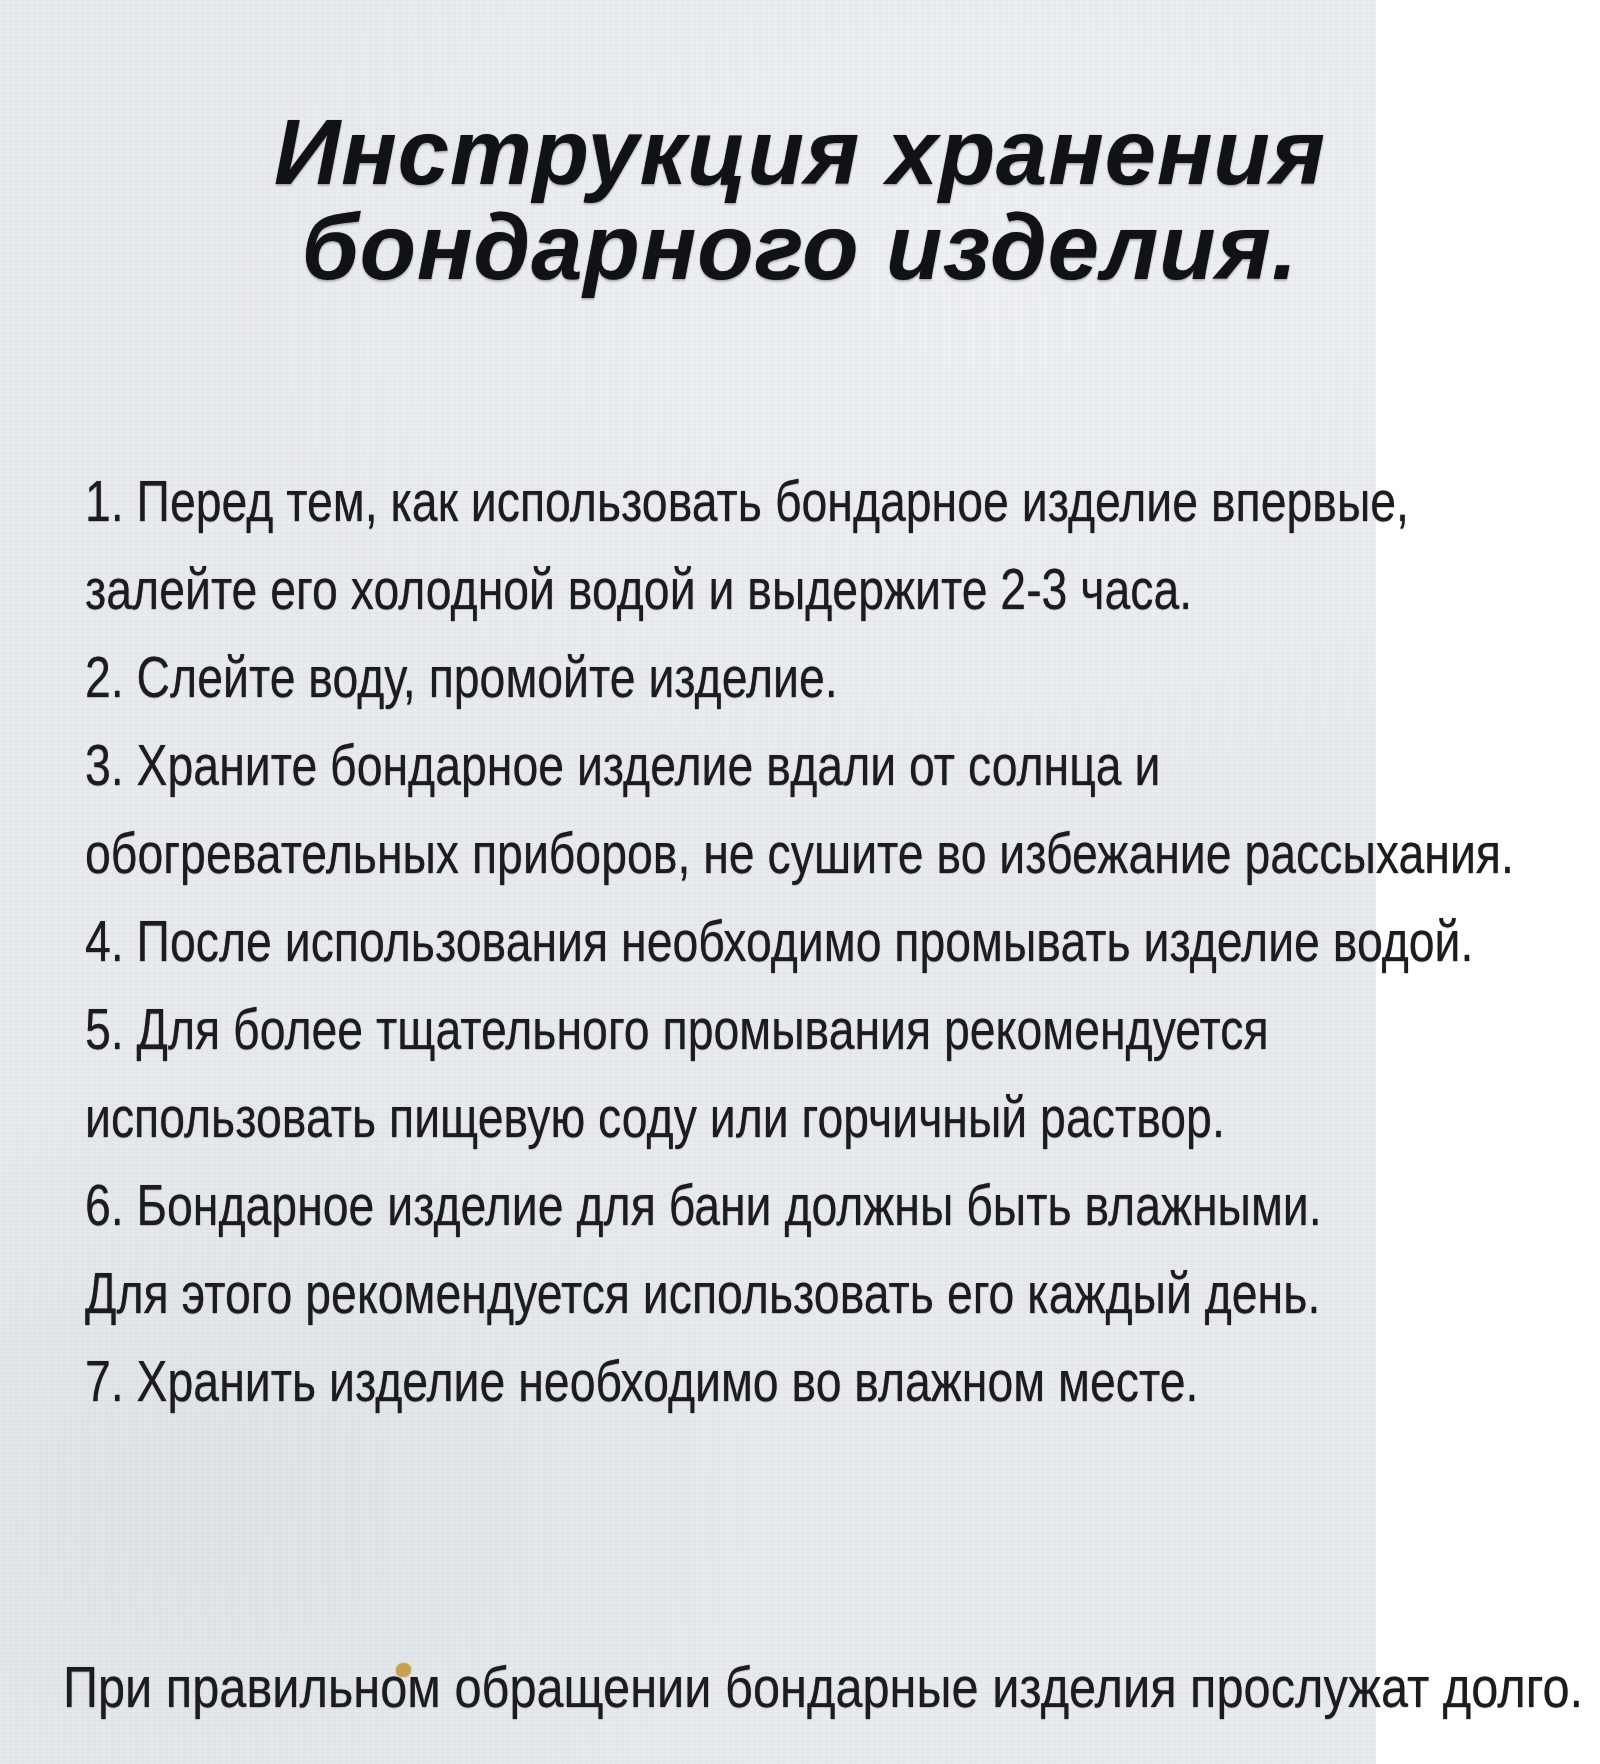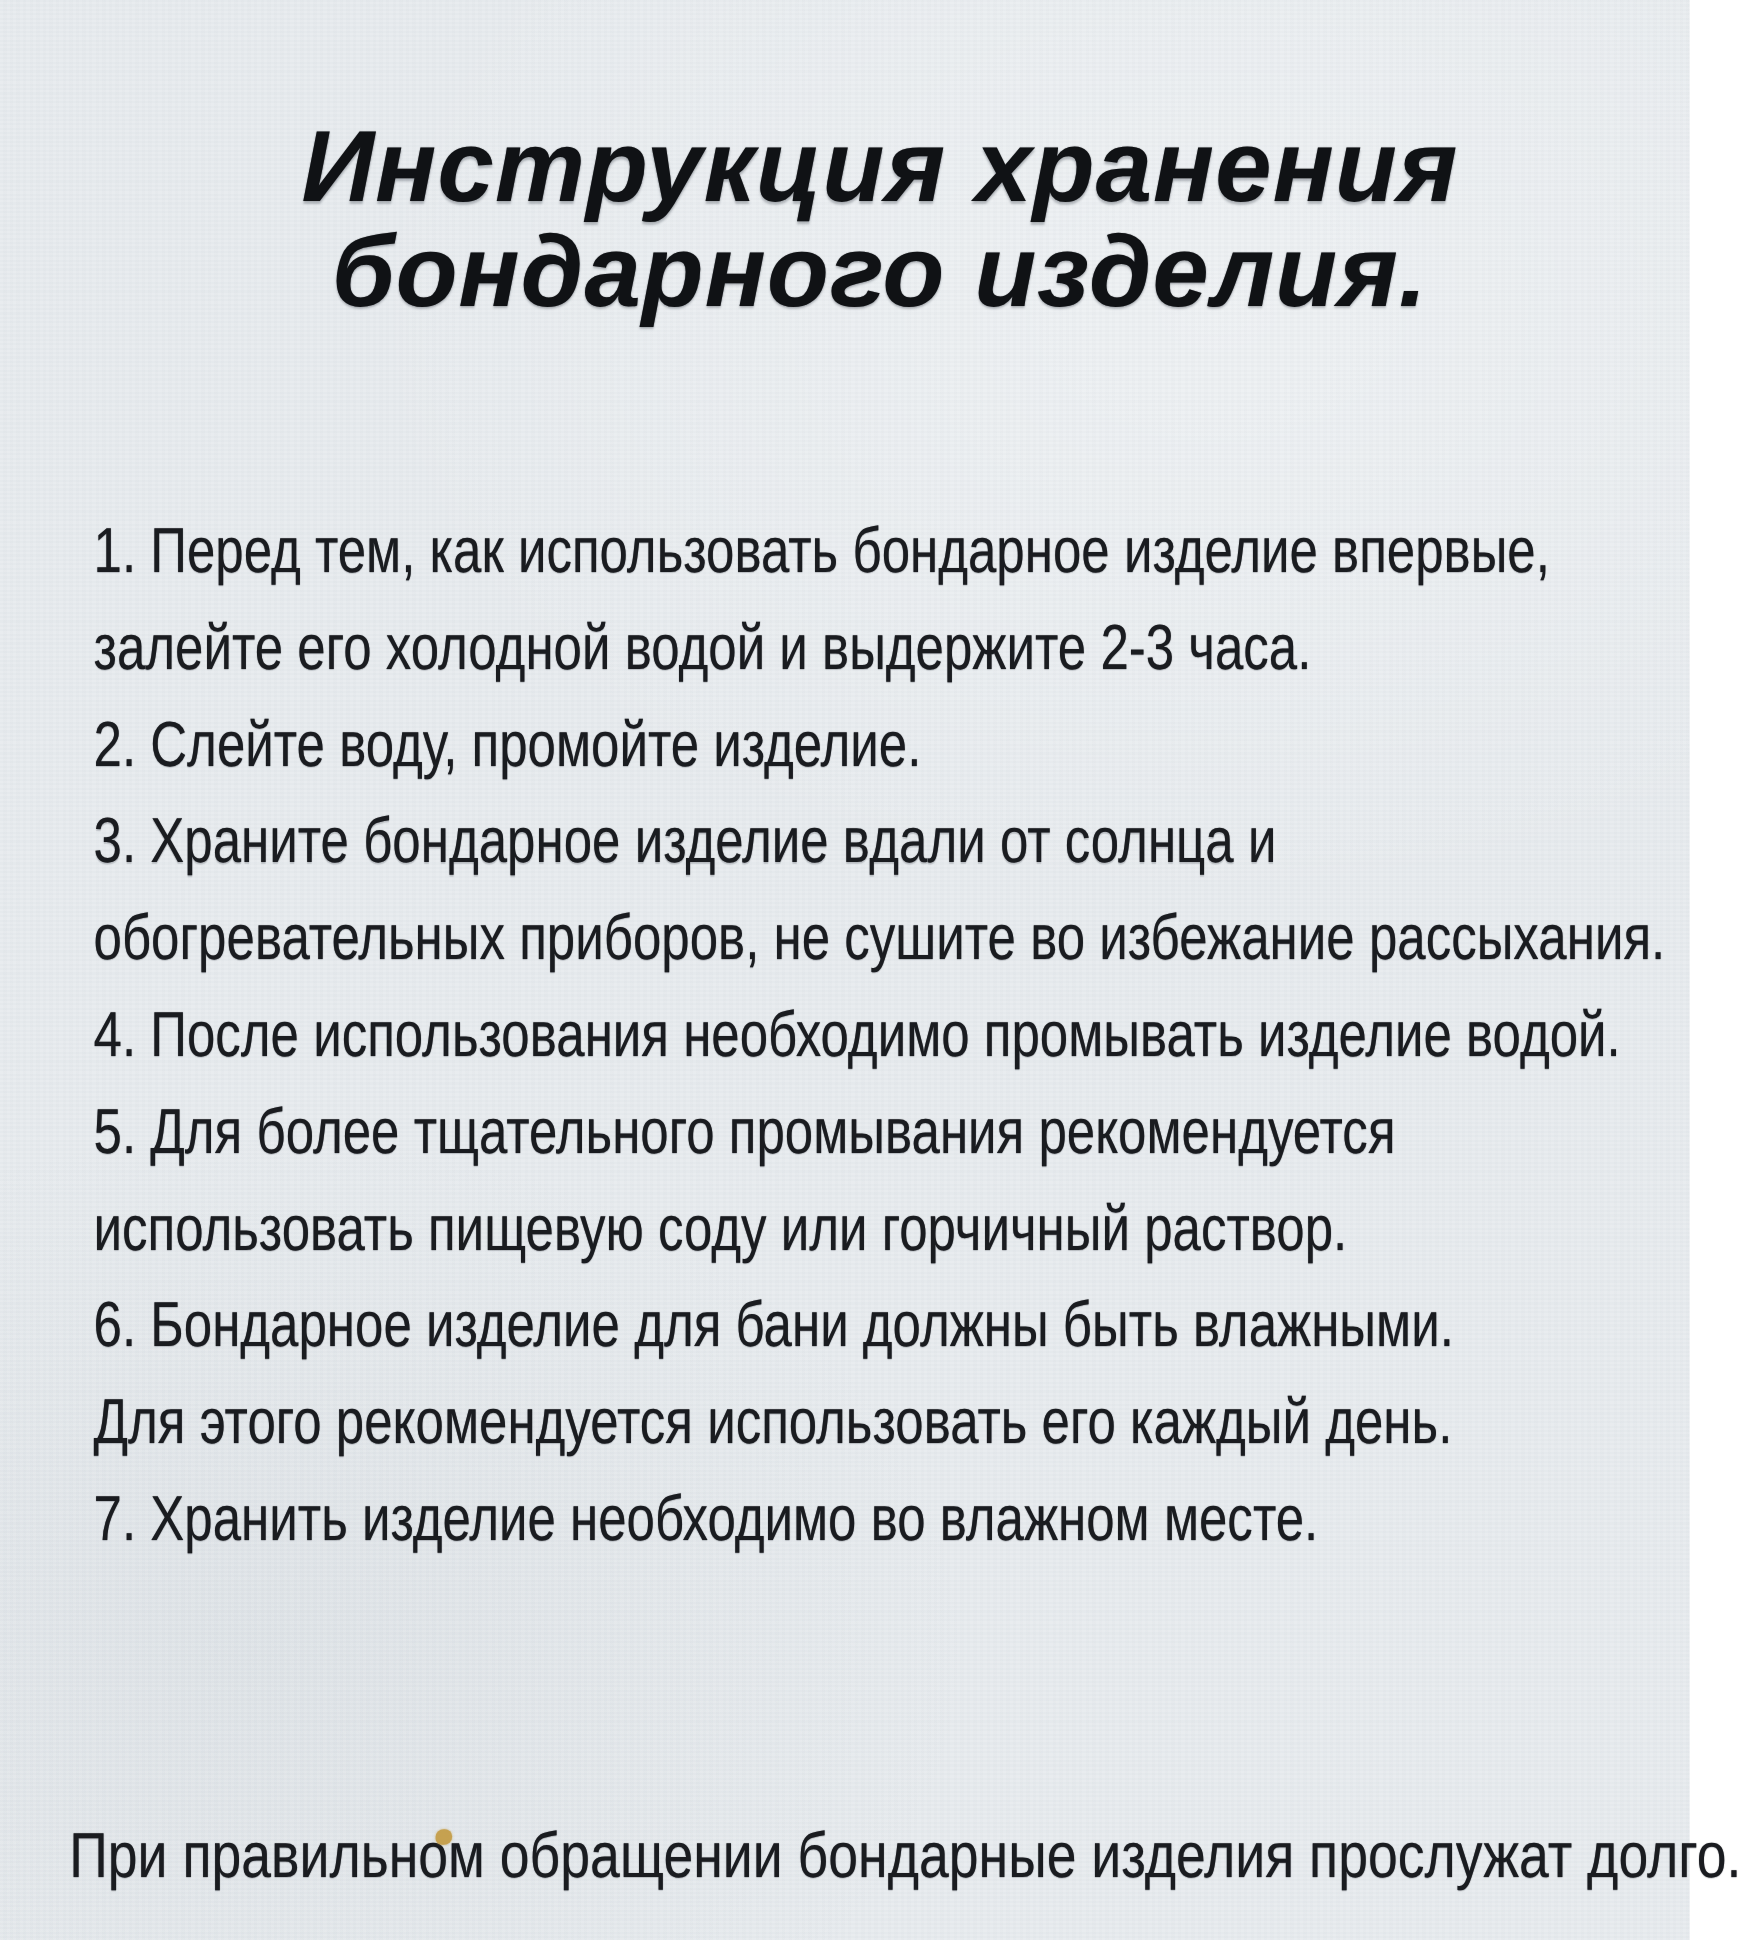--- a/index.html
+++ b/index.html
@@ -5,21 +5,21 @@
   html, body {
     margin: 0;
     padding: 0;
     width: 1600px;
     height: 1764px;
     overflow: hidden;
     font-family: "Liberation Sans", sans-serif;
   }
   .paper {
     position: relative;
-    width: 1536px;
+    width: 1376px;
     height: 1764px;
     background:
       radial-gradient(1300px 900px at 72% 16%, rgba(255,255,255,0.30), rgba(255,255,255,0) 62%),
       radial-gradient(1100px 800px at 15% 85%, rgba(110,125,140,0.07), rgba(110,125,140,0) 60%),
       var(--paper, #e8ecef);
     color: var(--ink, #1a1c20);
   }
   
   .paper::before {
     content: "";

